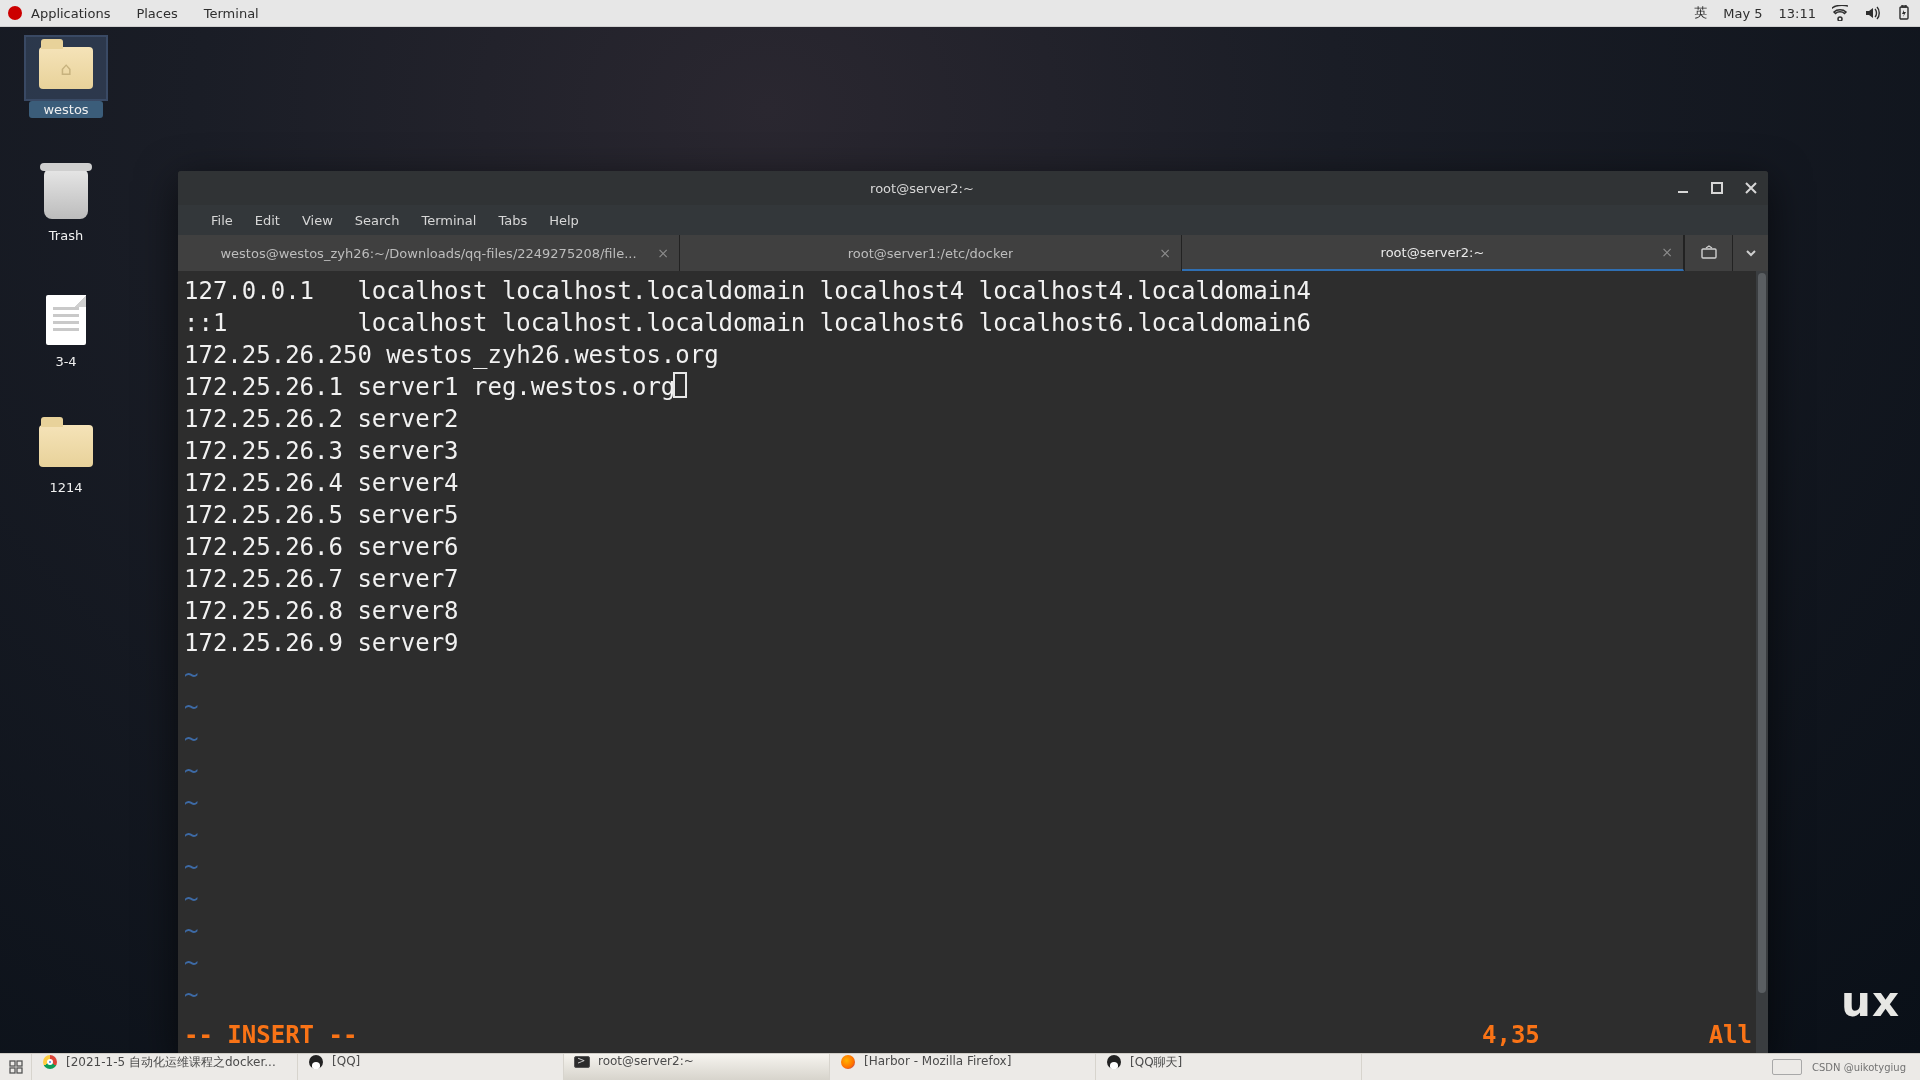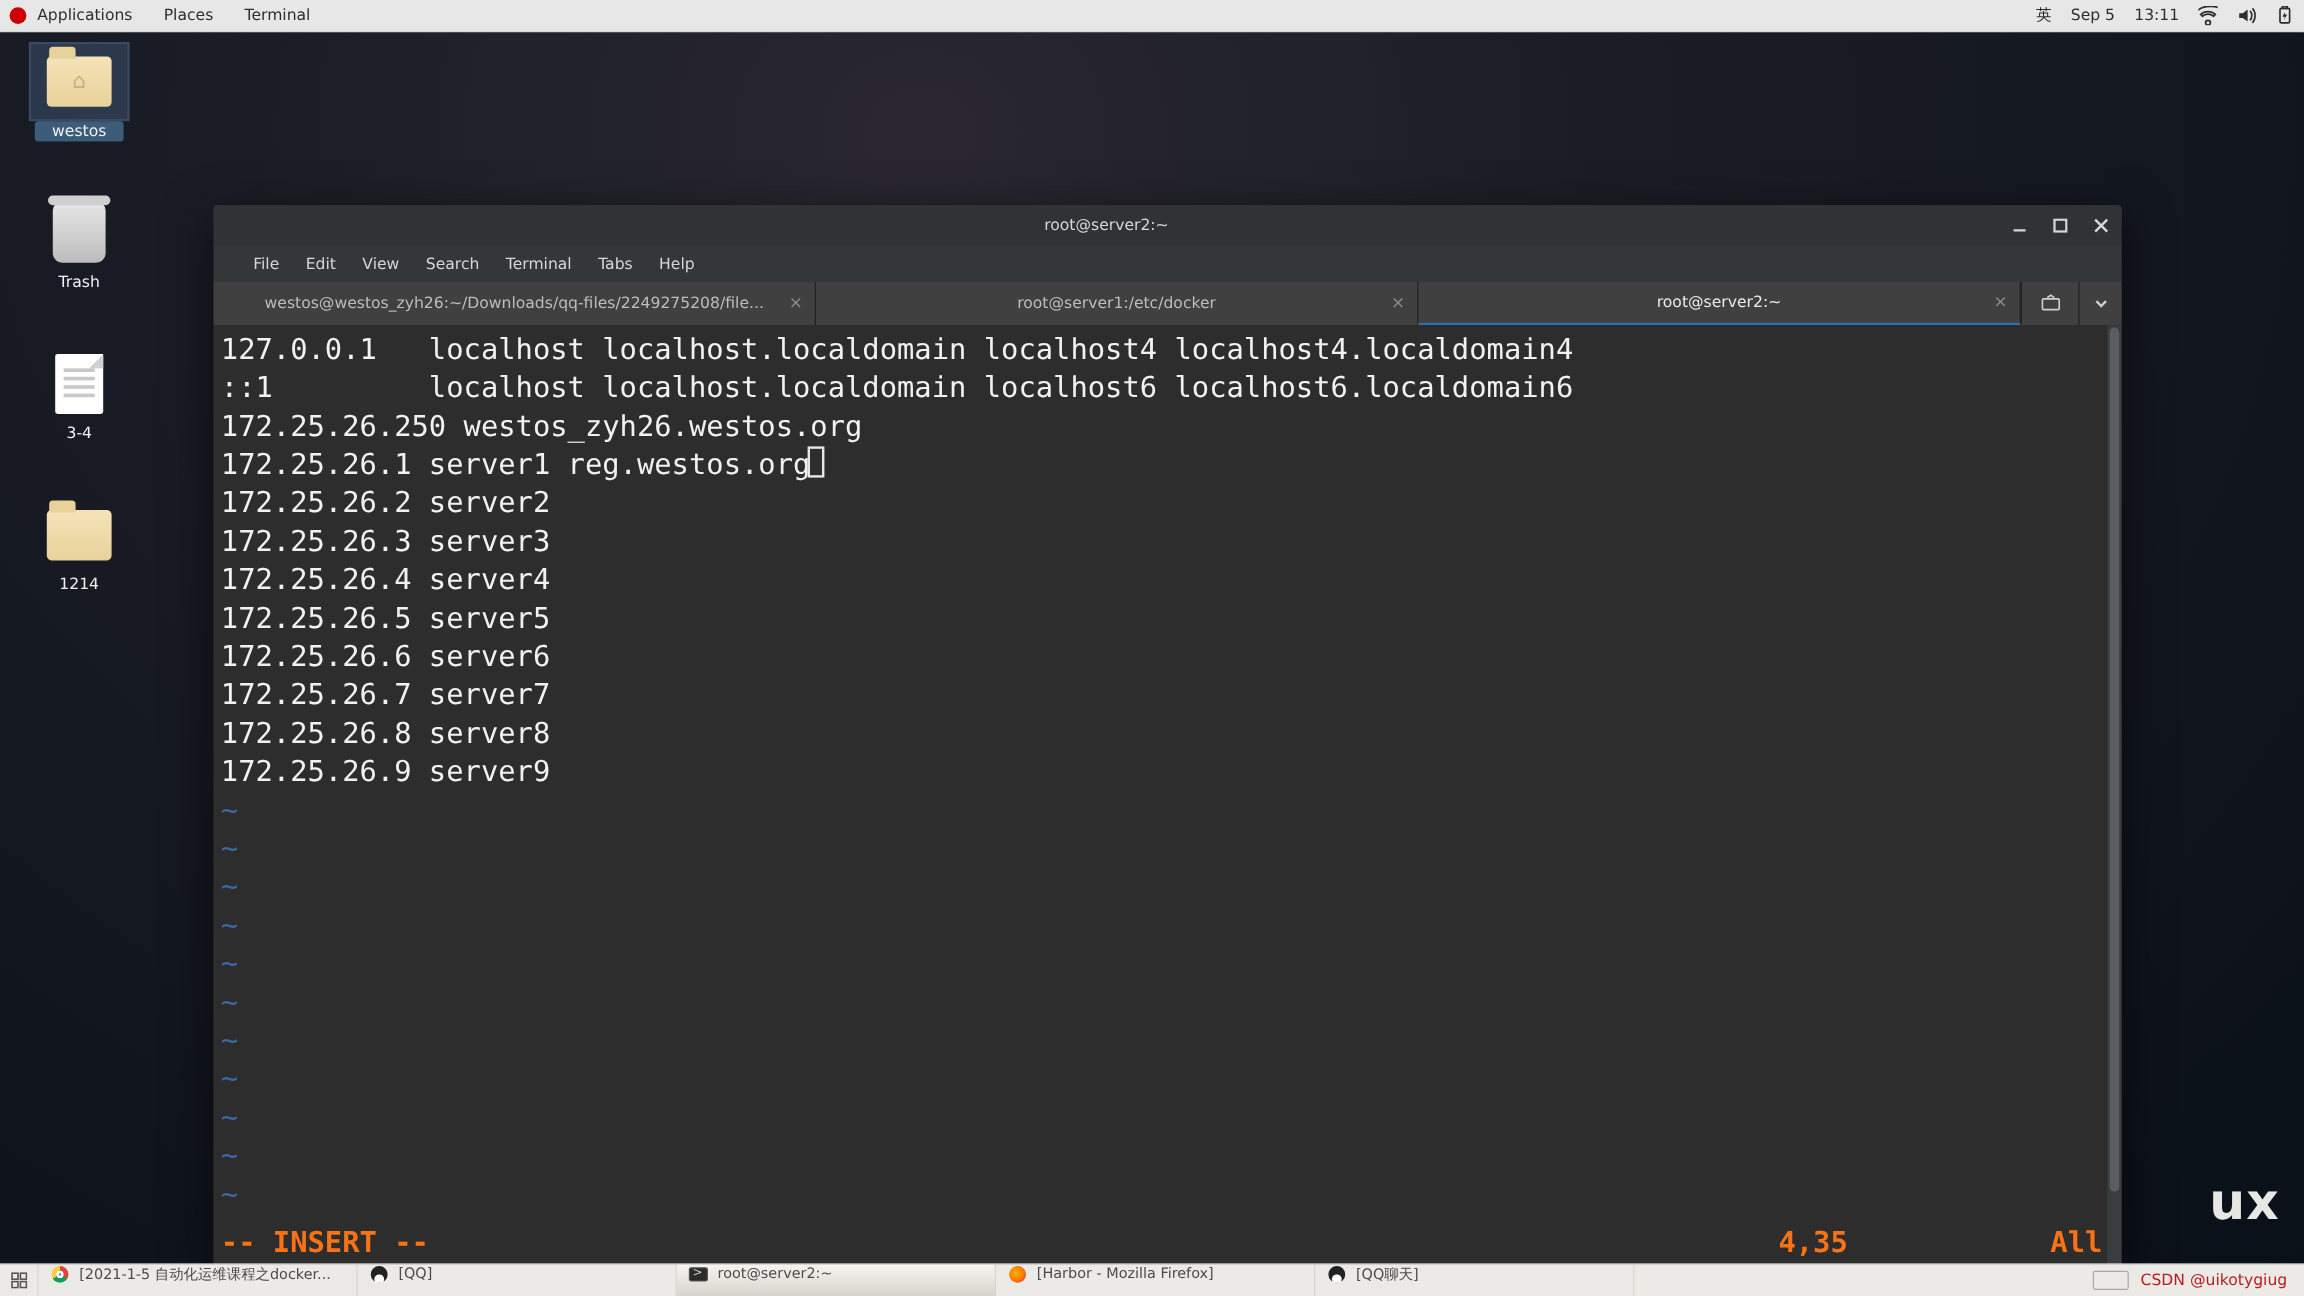--- a/index.html
+++ b/index.html
@@ -63,41 +63,41 @@
   
   .taskbar{ position:absolute; left:0; right:0; bottom:0; height:27px; background:#eceae7; border-top:1px solid #cfccc6; display:flex; align-items:center; font-size:12px; color:#4b4b4b;}
   .taskbar .show-desktop{ width:32px; height:100%; display:flex; align-items:center; justify-content:center; border-right:1px solid #d7d4cd; cursor:pointer;}
   .task{ height:100%; display:flex; align-items:flex-start; min-width:0; width:266px; padding:0 10px; border-right:1px solid #d7d4cd; cursor:pointer; gap:8px;}
   .task.active{ background:linear-gradient(#f6f4ef,#d7d4cc);}
   .task .ticon{ width:16px; height:16px; display:inline-flex; align-items:center; justify-content:center; font-size:13px;}
   .task .tl{ white-space:nowrap; overflow:hidden; text-overflow:ellipsis;}
   .taskbar .flex{ flex:1;}
   .taskbar .tray{ display:flex; align-items:center; height:100%; padding:0 10px; gap:10px; color:#8a8a8a;}
   .tray .kb{ width:30px; height:16px; border:1px solid #a8a8a8; border-radius:2px;}
-  .watermark{ font-size:13px; color:#b91c1c; margin-right:4px;}
+  .watermark{ font-size:10px; color:#737373; margin-right:4px;}
 
   .penguin{ display:inline-block; width:14px; height:14px; background:#222; border-radius:50%; position:relative;}
   .penguin::after{content:"";position:absolute;left:3px;right:3px;bottom:0;height:7px;background:#fff;border-radius:50% 50% 40% 40%;}
   .chrome-ic{display:inline-block;width:14px;height:14px;border-radius:50%;background:conic-gradient(#db4437 0 120deg,#0f9d58 120deg 240deg,#ffcd40 240deg 360deg);position:relative;}
   .chrome-ic::after{content:"";position:absolute;inset:4px;border-radius:50%;background:#4285f4;border:2px solid #fff;}
   .ff-ic{display:inline-block;width:14px;height:14px;border-radius:50%;background:radial-gradient(circle at 40% 40%,#ffb300,#ff6f00 60%,#7b1fa2);}
   .term-ic{display:inline-block;width:16px;height:12px;background:#2b2b2b;border:1px solid #555;border-radius:2px;position:relative;}
   .term-ic::after{content:">";position:absolute;left:2px;top:-2px;color:#cfcfcf;font-size:10px;}
 </style>
 </head>
 <body>
 
 <div class="top-panel">
   <span class="rh-logo"></span>
   <span class="menu-item">Applications</span>
   <span class="menu-item">Places</span>
   <span class="menu-item">Terminal</span>
   <span class="spacer"></span>
   <span class="right-item">英</span>
-  <span class="right-item">Sep 5</span>
+  <span class="right-item">May 5</span>
   <span class="right-item">13:11</span>
   <span class="right-item">
     <svg class="icon" viewBox="0 0 16 16">
         <path d="M8 12a2 2 0 100 4 2 2 0 000-4zM2 7c3-3 9-3 12 0l-1.5 1.5c-2.2-2.2-6.8-2.2-9 0L2 7zm-3-3c5-5 17-5 22 0" fill="none" stroke="#2e2e2e" stroke-width="1.5"></path>
       </svg>
   </span>
   <span class="right-item">
     <svg class="icon" viewBox="0 0 16 16" fill="#2e2e2e">
         <path d="M2 6h3l4-3v10l-4-3H2z"></path>
         <path d="M11 4c2 2 2 6 0 8M13 2c3 3 3 9 0 12" fill="none" stroke="#2e2e2e" stroke-width="1.4"></path>

